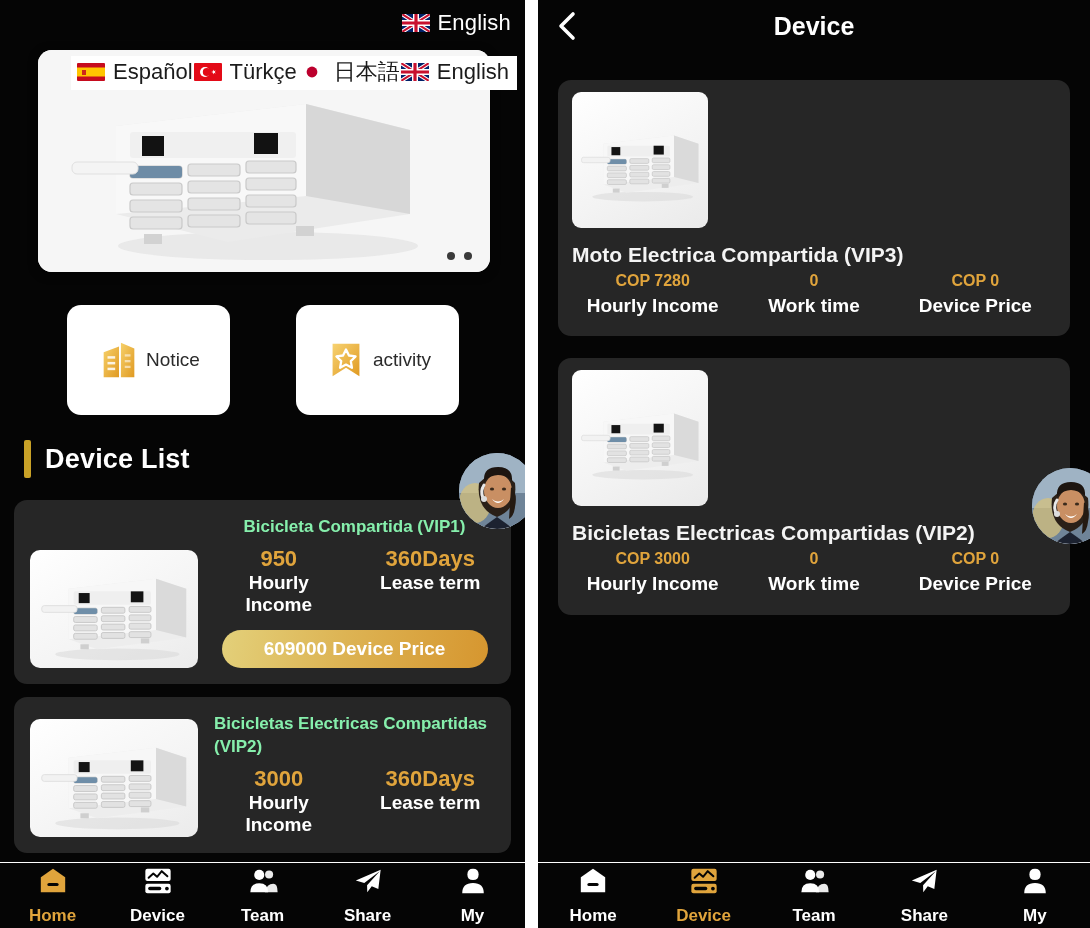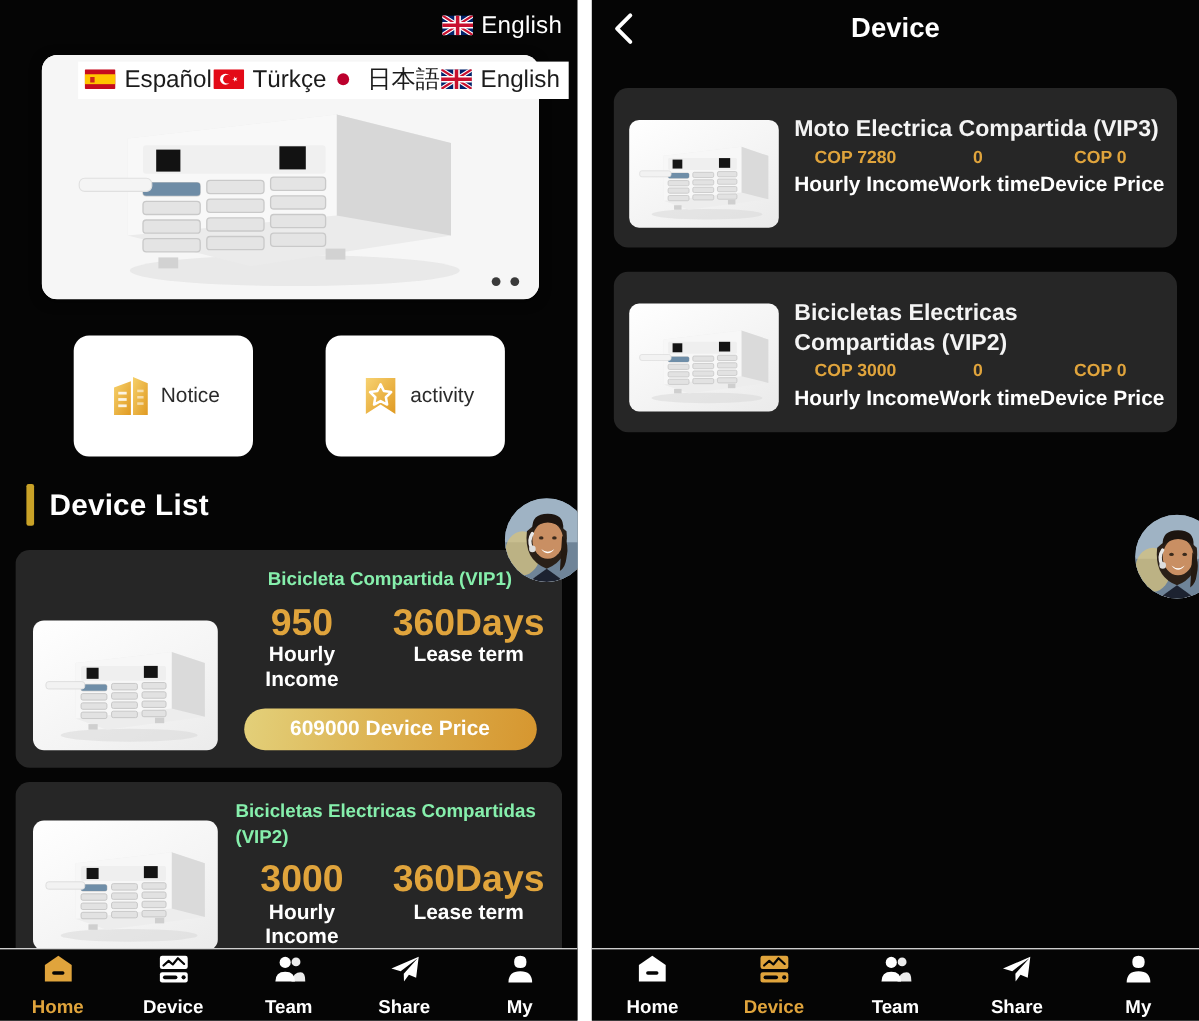--- a/index.html
+++ b/index.html
@@ -88,21 +88,21 @@
   }
   .hcard-thumb svg { display:block; width:100%; height:100%; }
   .hcard-body { flex: 1 1 auto; min-width: 0; padding-top: 2px; }
   .hcard-name {
     font-size: 17px; font-weight: bold; color: #86efac;
     text-align: center; line-height: 1.35; margin-bottom: 8px;
   }
   .hcard-name.left { text-align: left; }
   .hcard-stats { display: flex; gap: 22px; }
   .stat { flex: 1 1 0; text-align: center; }
-  .stat-val { font-size: 34px; font-weight: bold; color: #E0A43C; line-height: 1.12; }
+  .stat-val { font-size: 22px; font-weight: bold; color: #E0A43C; line-height: 1.12; }
   .stat-lbl { font-size: 19px; font-weight: bold; color: #ffffff; line-height: 1.2; }
   .price-pill {
     margin: 13px auto 0; display: block; width: 266px; height: 38px;
     border-radius: 19px; border: none;
     background: linear-gradient(100deg,#E3D07A 0%,#DDB454 45%,#D6962F 100%);
     color: #ffffff; font-size: 19px; font-weight: bold;
     font-family: "Liberation Sans", sans-serif; cursor: pointer;
   }
 
   
@@ -112,22 +112,22 @@
   }
   .r-back {
     position: absolute; left: 16px; top: 50%; transform: translateY(-50%);
     width: 26px; height: 30px; display:block; cursor: pointer;
   }
   .r-title { font-size: 25px; font-weight: bold; color: #ffffff; }
 
   
   .r-list { padding: 28px 20px 0 20px; }
   .rcard {
-    background: #262626; border-radius: 13px; padding: 25px 14px 18px 14px;
-    margin-bottom: 22px; display: flex; gap: 14px;
+    background: #262626; border-radius: 13px; padding: 8px 14px 18px 14px;
+    margin-bottom: 22px; display: flex; gap: 14px; flex-direction: column;
   }
   .rcard-thumb {
     width: 136px; height: 98px; flex: 0 0 136px; border-radius: 9px;
     background: linear-gradient(150deg,#ffffff 0%,#f3f3f3 60%,#eaeaea 100%);
     overflow:hidden; align-self: flex-start; margin-top: 4px;
   }
   .rcard-thumb svg { display:block; width:100%; height:100%; }
   .rcard-body { flex: 1 1 auto; min-width: 0; }
   .rcard-name {
     font-size: 21px; font-weight: bold; color: #f4f4f4; line-height: 1.28;

